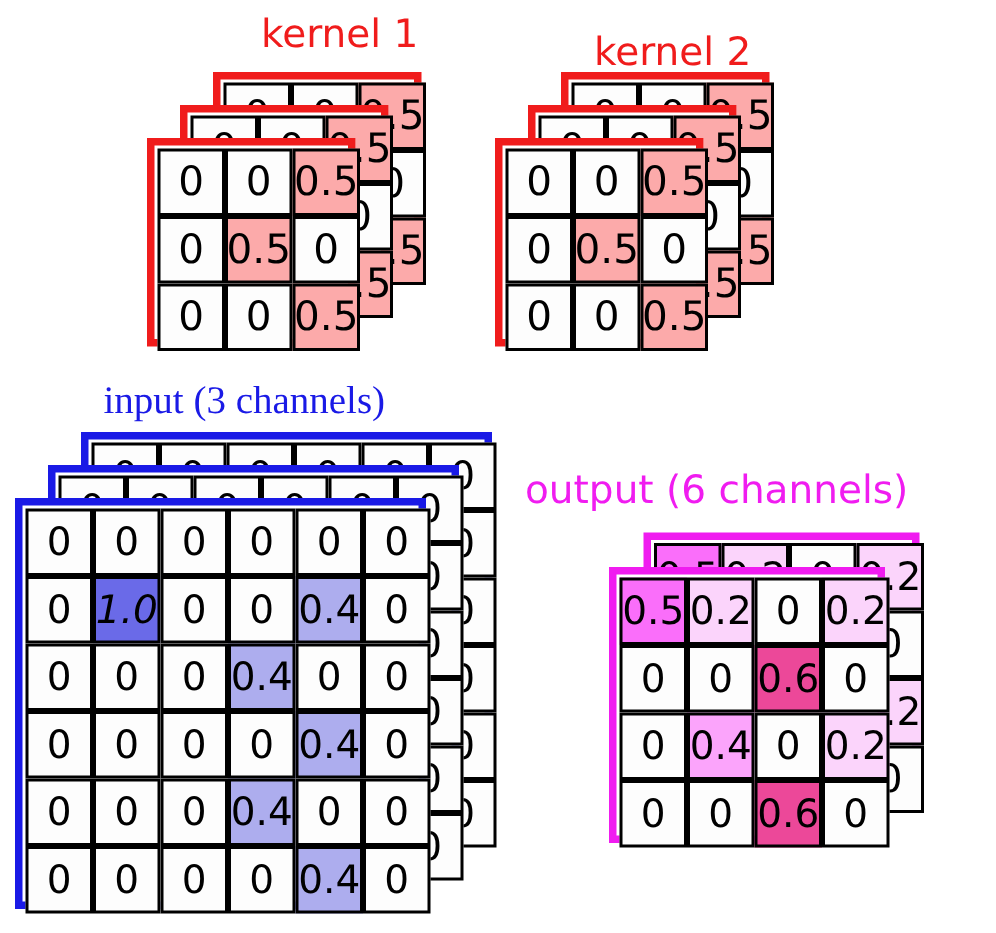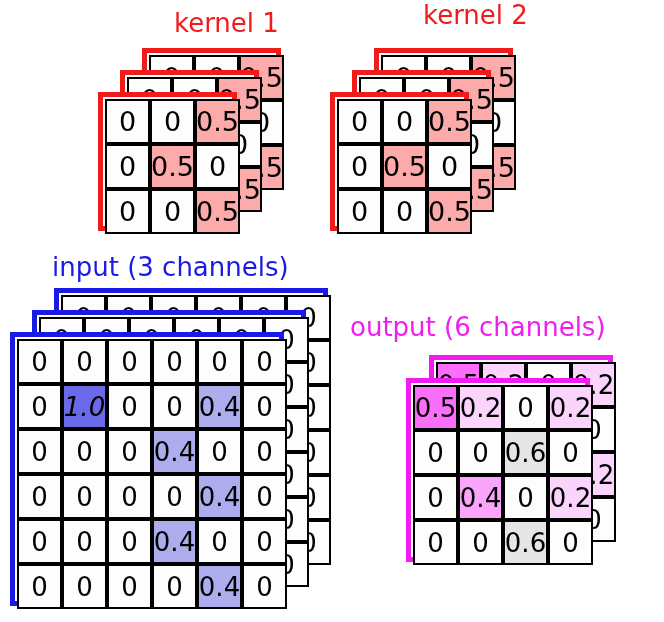--- a/index.html
+++ b/index.html
@@ -61,21 +61,21 @@
 
   
   .i-layer { border: 5px solid #1a1ae6; }
   .i-cell  { font-size: 26px; }
   .i-hi1   { background: #6a6ae8; font-style: italic; }
   .i-hi4   { background: #adadee; }
 
   
   .o-layer { border: 5px solid #f01cf0; }
   .o-cell  { font-size: 26px; }
-  .o-h6    { background: #e5e5e5; }
+  .o-h6    { background: #ec4899; }
   .o-h5    { background: #fa6efa; }
   .o-h4    { background: #fba4fb; }
   .o-h2    { background: #fbd4fb; }
 </style>
 </head>
 <body>
 
 <div class="stage">
 
   <div class="title title-kernel" style="left:174px; top:8px;">kernel 1</div>
@@ -108,21 +108,21 @@
         <div class="cell k-cell k-hi">0.5</div>
         <div class="cell k-cell">0</div>
         <div class="cell k-cell k-hi">0.5</div>
         <div class="cell k-cell">0</div>
         <div class="cell k-cell">0</div>
         <div class="cell k-cell">0</div>
         <div class="cell k-cell k-hi">0.5</div>
       </div>
     </div>
 
-  <div class="title title-kernel" style="left:396px; top:0;margin-left:27px;">kernel 2</div>
+  <div class="title title-kernel" style="left:396px; top:20px;">kernel 2</div>
   <div class="stack" id="kernel-2-stack" style="left: 330px; top: 48px; width: 183px; height: 183px;">
       <div class="layer k-layer" style="grid-template-columns: repeat(3, 45px); grid-template-rows: repeat(3, 45px); width: 139px; height: 139px; padding: 2px; left: 44px; top: 0px; z-index: 1;">
         <div class="cell k-cell">0</div>
         <div class="cell k-cell">0</div>
         <div class="cell k-cell k-hi">0.5</div>
         <div class="cell k-cell">0</div>
         <div class="cell k-cell k-hi">0.5</div>
         <div class="cell k-cell">0</div>
         <div class="cell k-cell">0</div>
         <div class="cell k-cell">0</div>
@@ -145,21 +145,21 @@
         <div class="cell k-cell k-hi">0.5</div>
         <div class="cell k-cell">0</div>
         <div class="cell k-cell k-hi">0.5</div>
         <div class="cell k-cell">0</div>
         <div class="cell k-cell">0</div>
         <div class="cell k-cell">0</div>
         <div class="cell k-cell k-hi">0.5</div>
       </div>
     </div>
 
-  <div class="title title-input" style="left:52px; top:252px;">input (3 channels)</div>
+  <div class="title title-input" style="left:69px; top:252px;font-family:Liberation Serif, serif;">input (3 channels)</div>
   <div class="stack" id="input-stack" style="left: 10px; top: 288px; width: 318px; height: 318px;">
       <div class="layer i-layer" style="grid-template-columns: repeat(6, 45px); grid-template-rows: repeat(6, 45px); width: 274px; height: 274px; padding: 2px; left: 44px; top: 0px; z-index: 1;">
         <div class="cell i-cell">0</div>
         <div class="cell i-cell">0</div>
         <div class="cell i-cell">0</div>
         <div class="cell i-cell">0</div>
         <div class="cell i-cell">0</div>
         <div class="cell i-cell">0</div>
         <div class="cell i-cell">0</div>
         <div class="cell i-cell i-hi1">1.0</div>

